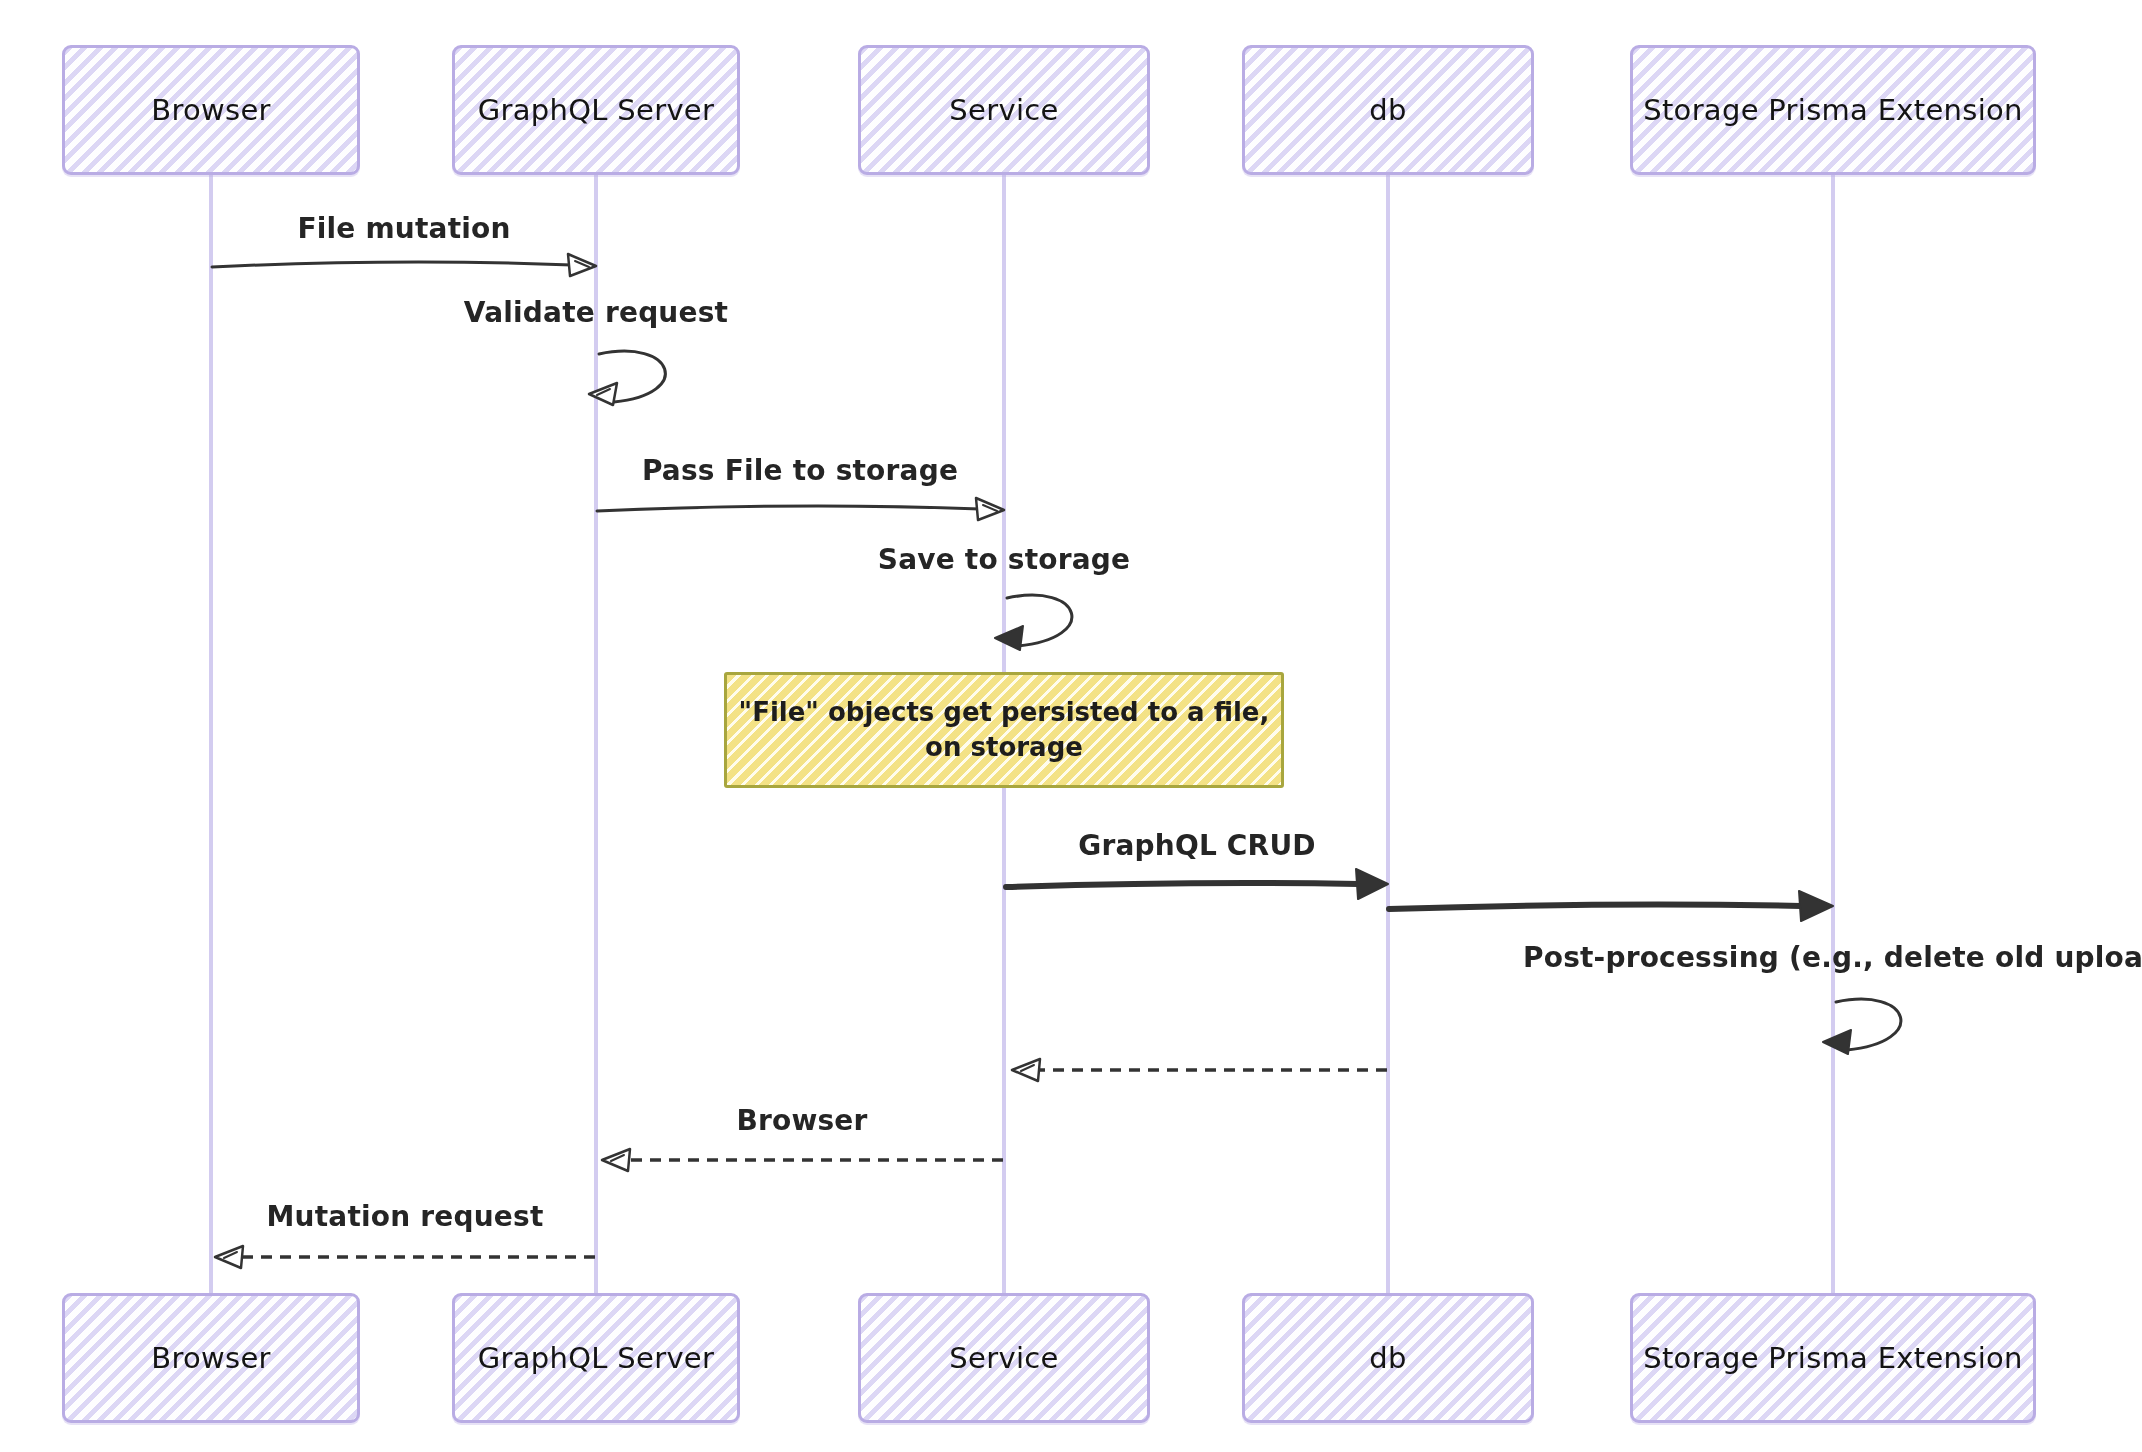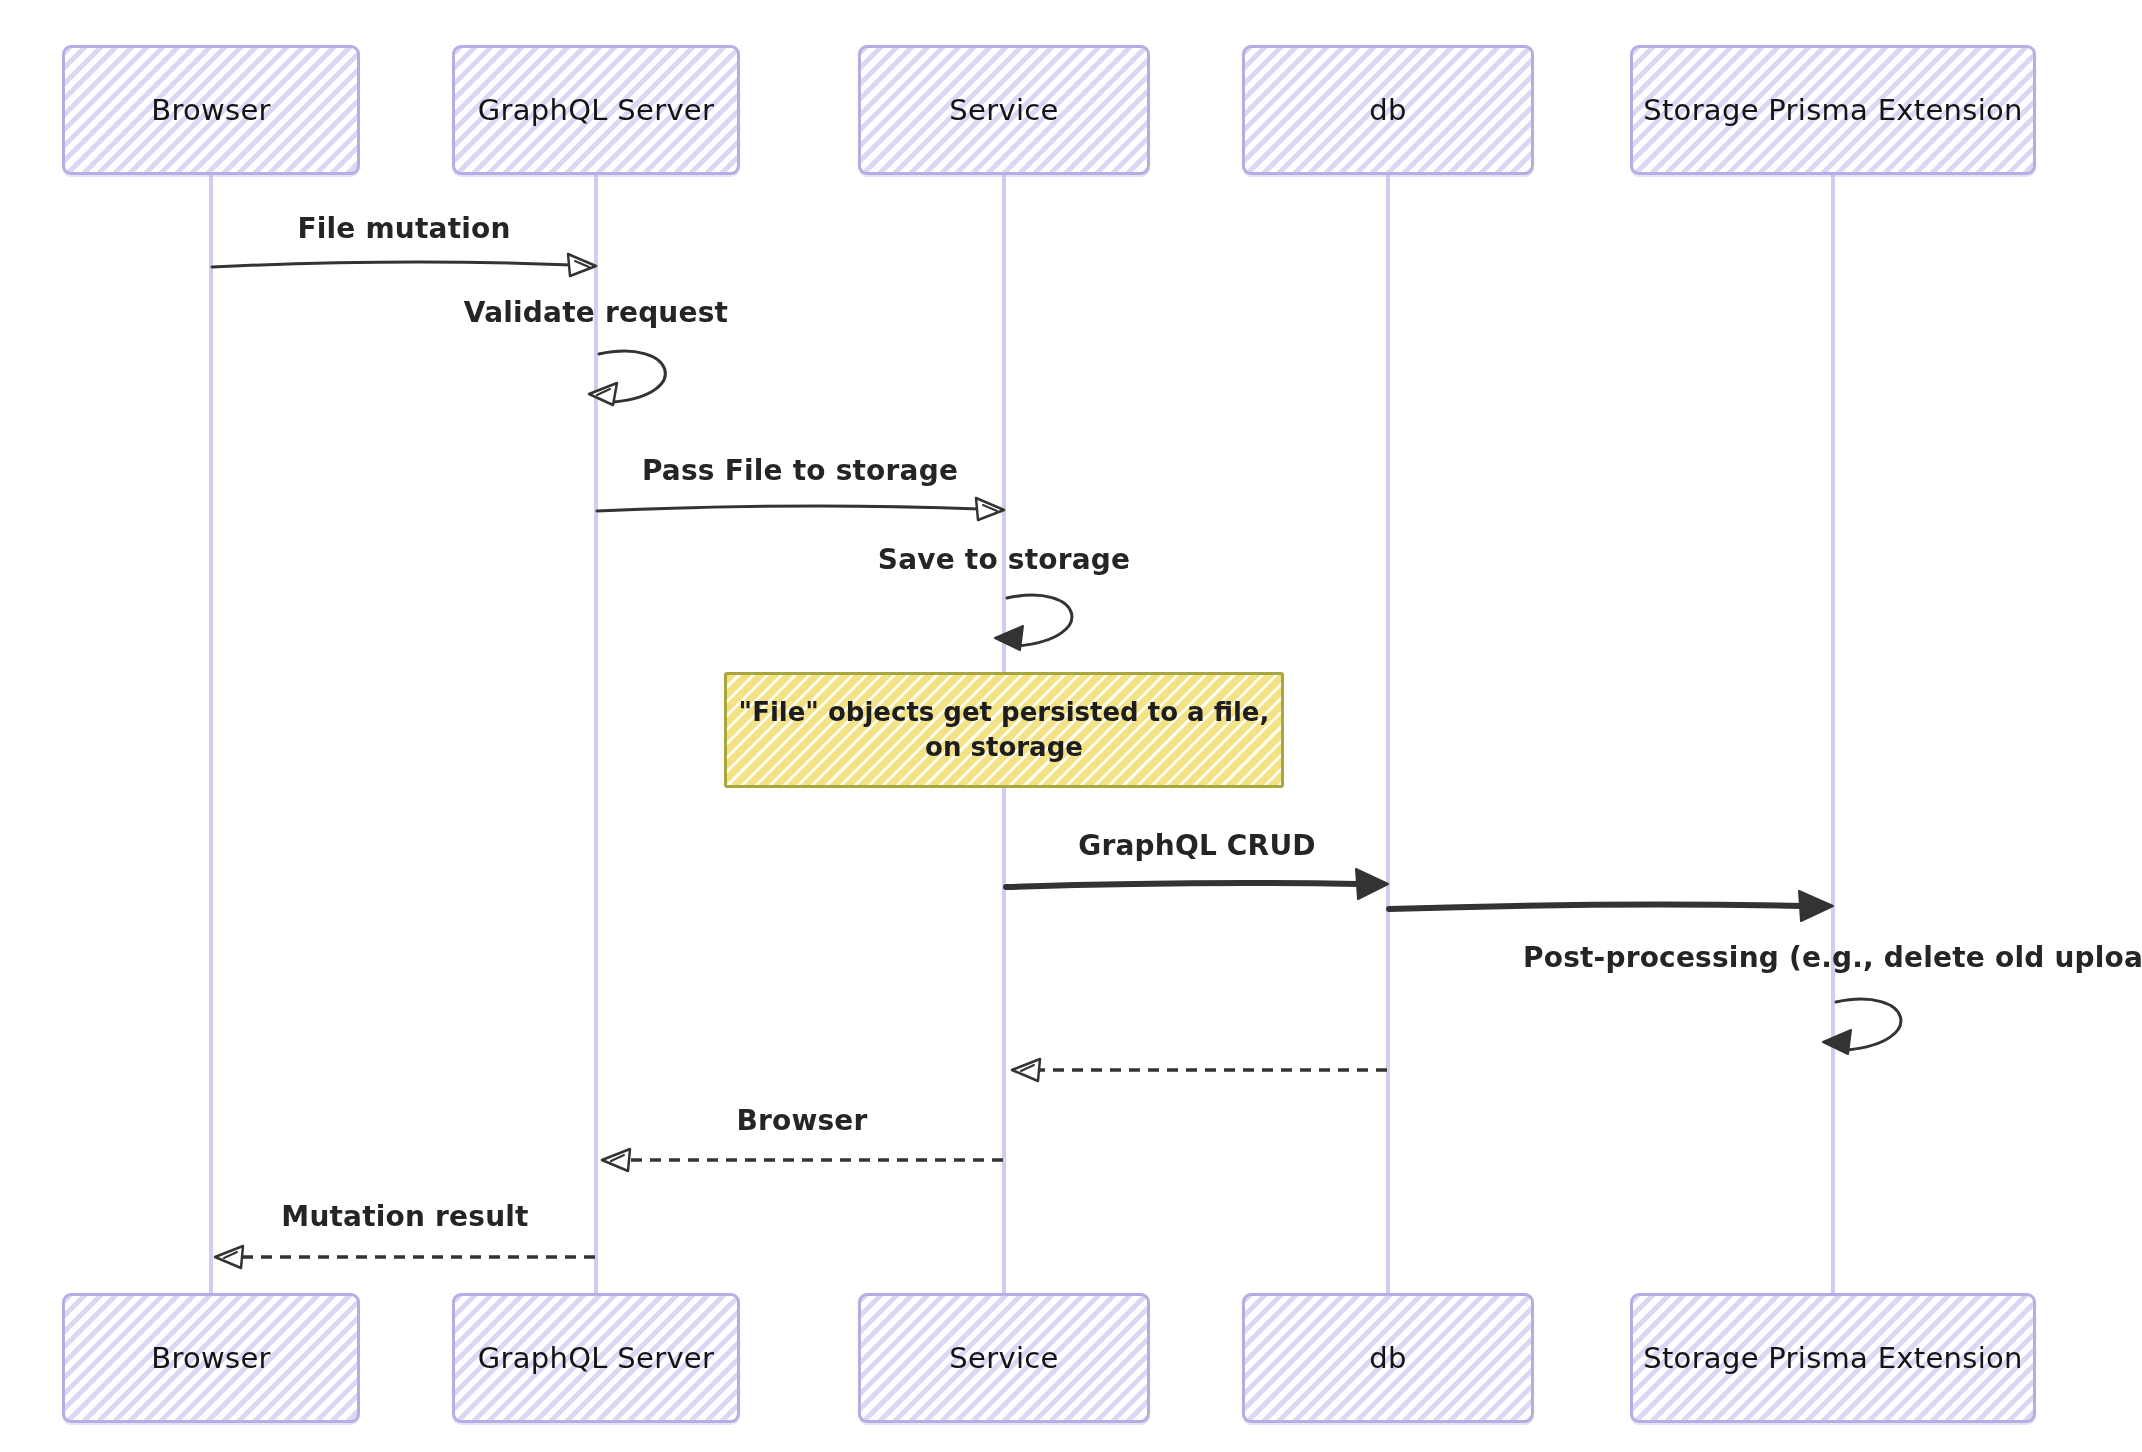--- a/index.html
+++ b/index.html
@@ -164,18 +164,18 @@
     <span class="actor-label">Storage Prisma Extension</span>
   </div>
 
   <div class="msg-label" style="left:204px;top:212px;width:400px">File mutation</div>
   <div class="msg-label" style="left:396px;top:296px;width:400px">Validate request</div>
   <div class="msg-label" style="left:600px;top:454px;width:400px">Pass File to storage</div>
   <div class="msg-label" style="left:804px;top:543px;width:400px">Save to storage</div>
   <div class="msg-label" style="left:997px;top:829px;width:400px">GraphQL CRUD</div>
   <div class="msg-label" style="left:1523px;top:941px;width:620px">Post-processing (e.g., delete old upload)</div>
   <div class="msg-label" style="left:602px;top:1104px;width:400px">Browser</div>
-  <div class="msg-label" style="left:205px;top:1200px;width:400px">Mutation result</div>
+  <div class="msg-label" style="left:205px;top:1200px;width:400px">Mutation request</div>
 
   <div class="note">"File" objects get persisted to a file,
 on storage</div>
 
 </div>
 
 </body></html>

